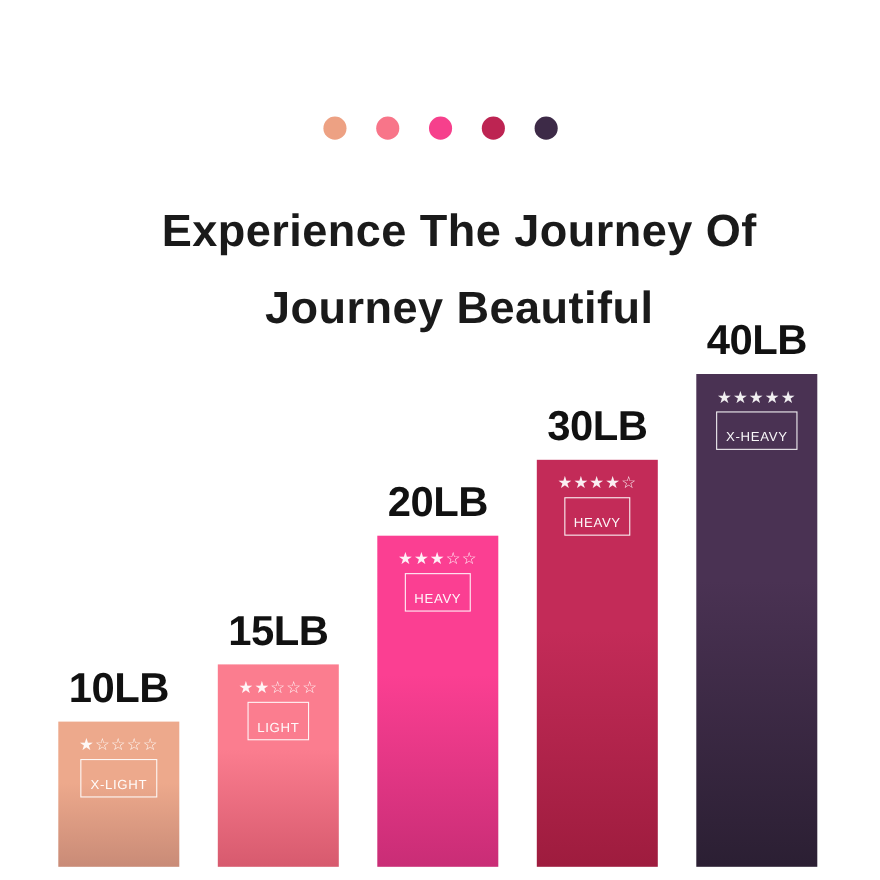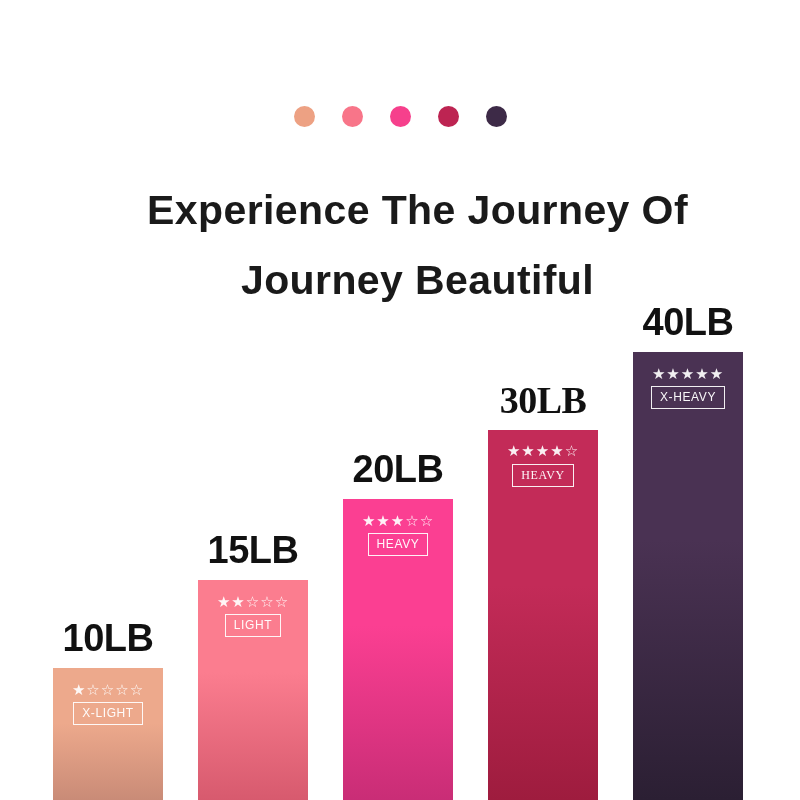--- a/index.html
+++ b/index.html
@@ -49,21 +49,21 @@
   
   #chart {
     position: absolute;
     left: 0;
     top: 0;
     width: 800px;
     height: 800px;
   }
   .bar-group {
     position: absolute;
-    bottom: 0;
+    bottom: 12px;
   }
   .bar-weight {
     position: absolute;
     bottom: 100%;
     left: 50%;
     transform: translateX(-50%);
     margin-bottom: 8px;
     font-size: 38px;
     font-weight: bold;
     color: #111111;
@@ -92,21 +92,21 @@
     color: rgba(255,255,255,0.92);
     letter-spacing: 1px;
     white-space: nowrap;
   }
   .tier {
     border: 1.5px solid rgba(255,255,255,0.92);
     color: rgba(255,255,255,0.96);
     font-size: 12px;
     line-height: 12px;
     letter-spacing: 0.6px;
-    padding: 4px 8px 5px 8px;
+    padding: 16px 8px 5px 8px;
     white-space: nowrap;
   }
 </style>
 </head>
 <body style="background: rgb(255, 255, 255);">
 
 <div id="dot-row">
   <span class="dot" style="background: rgb(237, 161, 131);"></span>
   <span class="dot" style="background: rgb(248, 117, 137);"></span>
   <span class="dot" style="background: rgb(246, 64, 140);"></span>
@@ -122,39 +122,39 @@
 <div id="chart">
     <div class="bar-group" style="left: 53px; width: 110px; height: 132px;">
       <div class="bar-weight">10LB</div>
       <div class="bar" style="background: linear-gradient(rgb(237, 169, 140) 0%, rgb(237, 169, 140) 42%, rgb(201, 139, 119) 100%);">
         <div class="badge">
           <div class="stars">★☆☆☆☆</div>
           <div class="tier">X-LIGHT</div>
         </div>
       </div>
     </div>
-    <div class="bar-group" style="left: 198px; width: 110px; height: 220px;">
+    <div class="bar-group" style="left: 198px; width: 110px; height: 184px;">
       <div class="bar-weight">15LB</div>
       <div class="bar" style="background: linear-gradient(rgb(251, 125, 143) 0%, rgb(251, 125, 143) 42%, rgb(215, 90, 110) 100%);">
         <div class="badge">
           <div class="stars">★★☆☆☆</div>
           <div class="tier">LIGHT</div>
         </div>
       </div>
     </div>
     <div class="bar-group" style="left: 343px; width: 110px; height: 301px; text-align: center;">
       <div class="bar-weight">20LB</div>
       <div class="bar" style="background: linear-gradient(rgb(251, 63, 146) 0%, rgb(251, 63, 146) 42%, rgb(201, 45, 118) 100%);">
         <div class="badge">
           <div class="stars">★★★☆☆</div>
           <div class="tier">HEAVY</div>
         </div>
       </div>
     </div>
-    <div class="bar-group" style="left: 488px; width: 110px; height: 370px; font-family: Liberation Serif, serif;">
+    <div class="bar-group" style="left: 488px; width: 110px; height: 370px;">
       <div class="bar-weight">30LB</div>
       <div class="bar" style="background: linear-gradient(rgb(195, 43, 88) 0%, rgb(195, 43, 88) 42%, rgb(158, 28, 62) 100%);">
         <div class="badge">
           <div class="stars">★★★★☆</div>
           <div class="tier">HEAVY</div>
         </div>
       </div>
     </div>
     <div class="bar-group" style="left: 633px; width: 110px; height: 448px;">
       <div class="bar-weight">40LB</div>

